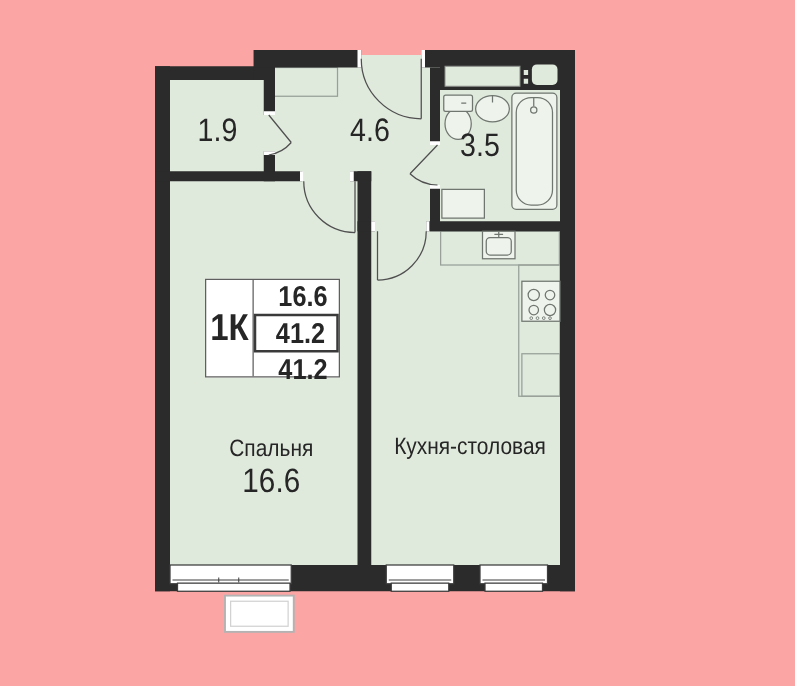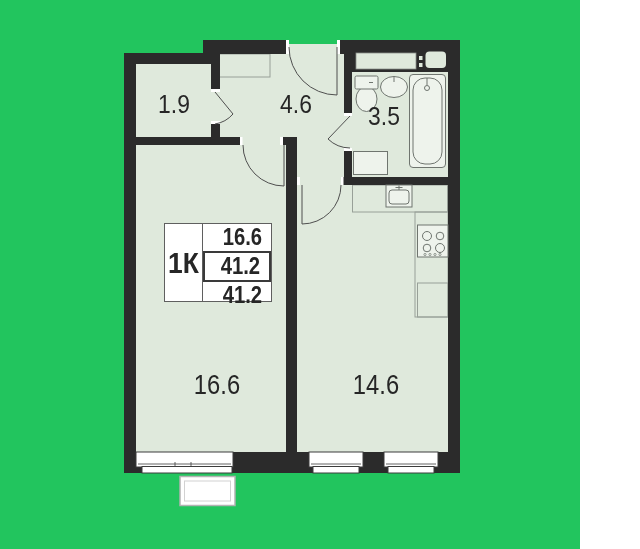--- a/index.html
+++ b/index.html
@@ -1,17 +1,17 @@
 <!DOCTYPE html>
 <html><head>
 <meta charset="utf-8">
 <style>
   html,body{margin:0;padding:0;background:#ffffff;}
   body{width:640px;height:549px;font-family:"Liberation Sans","DejaVu Sans",sans-serif;}
-  .stage{position:relative;width:580px;height:549px;overflow:hidden;background:#22c55e;}
+  .stage{position:relative;width:636px;height:549px;overflow:hidden;background:#fca5a5;}
   .stage svg{position:absolute;left:0;top:0;display:block;}
   .lbl{position:absolute;transform:translate(-50%,-50%);color:#262626;white-space:nowrap;line-height:1;}
   .cond{display:inline-block;transform:scaleX(.88);}
   .area-sm{font-size:26px;font-weight:500;}
   .room-name{font-size:19px;font-weight:500;}
   .area-lg{font-size:27px;font-weight:500;}
   .legend{position:absolute;left:164px;top:223px;width:108px;height:79px;background:#fff;
           border:1.5px solid #5f5f5f;box-sizing:border-box;display:flex;}
   .legend-type{width:37px;border-right:1.5px solid #5f5f5f;display:flex;align-items:center;
                justify-content:center;font-size:30px;font-weight:600;color:#262626;}
@@ -153,25 +153,28 @@
 
   <div class="lbl area-sm" style="left:174px;top:104px">
     <span class="cond">1.9</span>
   </div>
   <div class="lbl area-sm" style="left:296px;top:104px">
     <span class="cond">4.6</span>
   </div>
   <div class="lbl area-sm" style="left:384px;top:116px">
     <span class="cond">3.5</span>
   </div>
+  <div class="lbl room-name" style="left:217px;top:359px">
+    <span class="cond">Спальня</span>
+  </div>
   <div class="lbl area-lg" style="left:217px;top:385px">
     <span class="cond">16.6</span>
   </div>
-  <div class="lbl area-lg" style="left:376px;top:385px">
-    <span class="cond">14.6</span>
+  <div class="lbl room-name" style="left:376px;top:358px">
+    <span class="cond">Кухня-столовая</span>
   </div>
 
   <div class="legend">
     <div class="legend-type">
       <span class="cond">1К</span>
     </div>
     <div class="legend-col">
       <div class="legend-cell">
         <span class="cond">16.6</span>
       </div>

